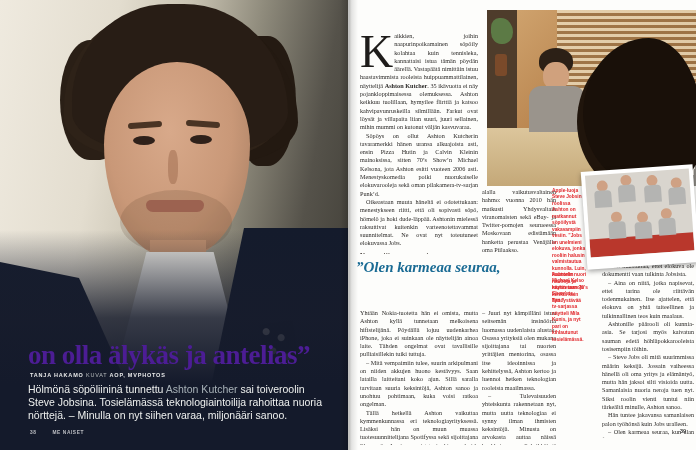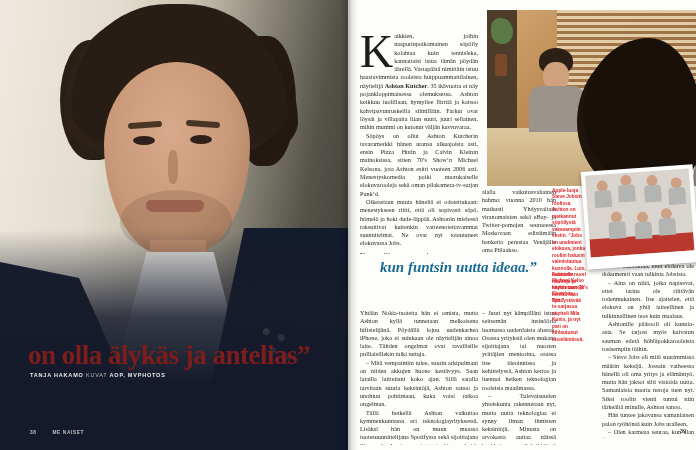--- a/index.html
+++ b/index.html
@@ -37,21 +37,21 @@
      clip-path:polygon(30% 0,100% 0,100% 100%,0 100%);}
   .pocket-square{left:262px;top:322px;width:34px;height:44px;transform:rotate(-8deg);
      background:radial-gradient(circle at 6px 8px,#ece5d8 3px,transparent 4px),
                 radial-gradient(circle at 20px 16px,#ece5d8 3px,transparent 4px),
                 radial-gradient(circle at 10px 28px,#ece5d8 3px,transparent 4px),
                 radial-gradient(circle at 24px 36px,#ece5d8 3px,transparent 4px),#101726;
      border-radius:3px;}
 
   .headline{left:6px;top:296px;width:340px;color:#ffffff;
      font:bold 46px/1 "Liberation Serif",serif;letter-spacing:-2px;z-index:5;}
-  .headline2{left:28px;top:342px;width:318px;color:#7f1d1d;
+  .headline2{left:28px;top:342px;width:318px;color:#4c1d95;
      font:bold 27px/1 "Liberation Serif",serif;letter-spacing:-.5px;z-index:5;}
   .byline{left:30px;top:372px;z-index:5;font:bold 5.5px "Liberation Sans",sans-serif;
      letter-spacing:.8px;color:#e9eaea;}
   .byline .lbl{font-weight:normal;color:#b9bdbf;}
   .intro{left:28px;top:383px;width:300px;z-index:5;color:#eef0ee;
      font:10.5px/1.25 "Liberation Sans",sans-serif;}
   .intro .nm{color:#a8b2b8;}
   .lp-footer{left:30px;top:430px;z-index:5;color:rgba(255,255,255,.7);
      font:bold 4.8px "Liberation Sans",sans-serif;letter-spacing:.6px;}
   .lp-footer .mag{margin-left:14px;}
@@ -131,20 +131,23 @@
   <div class="abs lp-bg2"></div>
 
   <div class="abs headline2">on olla älykäs ja antelias”</div>
 
   <div class="abs byline">
     <span>TANJA HAKAMO</span>
     <span class="lbl">KUVAT</span>
     <span>AOP, MVPHOTOS</span>
   </div>
 
+  <div class="abs intro">
+    <span>Hölmönä söpöliininä tunnettu </span><span class="nm">Ashton Kutcher</span><span> sai toiveroolin Steve Jobsina. Tosielämässä teknologiaintoilija rahoittaa nuoria nörttejä. – Minulla on nyt siihen varaa, miljonääri sanoo.</span>
+  </div>
 
   <div class="abs lp-footer">
     <span>38</span>
     <span class="mag">ME NAISET</span>
   </div>
 </div>
 
 <div class="abs" id="right-page">
 
   <div class="abs rp-photo">
@@ -162,21 +165,21 @@
 
   <div class="abs bodytext colA">
     <p class="ni"><span class="dropcap">K</span><span>aikkien, joihin naapurinpoikamainen söpöily kolahtaa kuin tennisleka, kannattaisi istua tämän pöydän äärellä. Vastapäätä nimittäin istuu haastavimmista rooleista huippuammattilainen, näyttelijä </span><b>Ashton Kutcher</b><span>. 35 ikävuotta ei näy pojankloppimaisessa olemuksessa. Ashton keikkuu tuolillaan, hymyilee flirttiä ja katsoo kahvipavunruskeilla silmillään. Farkut ovat löysät ja villapaita liian suuri, juuri sellainen, mihin mummi on kutonut väljän kasvuvaraa.</span></p>
     <p>Söpöys on ollut Ashton Kutcherin tavaramerkki hänen uransa alkuajoista asti, ensin Pizza Hutin ja Calvin Kleinin mainoksissa, sitten 70’s Show’n Michael Kelsona, jota Ashton esitti vuoteen 2006 asti. Menestyskomedia poiki nuorukaiselle elokuvarooleja sekä oman pilakamera-tv-sarjan Punk’d.</p>
     <p>Oikeastaan muuta häneltä ei odotettukaan: menestykseen riitti, että oli sopivasti söpö, hömelö ja hoki dude-läppää. Ashtonin mielessä raksuttivat kuitenkin varteenotettavammat suunnitelmat. Ne ovat nyt toteutuneet elokuvassa Jobs.</p>
     <h4 class="subhead">Neropattien sponsori</h4>
 
   </div>
 
   <div class="abs pullquote">
-    <span class="q2">kun funtsin uutta ideaa.”</span>
+    <span>”Olen karmeaa seuraa,</span>
   </div>
 
   <div class="abs bodytext colB">
     <p class="ni">Yhtään Nokia-tuotetta hän ei omista, mutta Ashton kyllä tunnetaan melkoisena hifistelijänä. Pöydällä lojuu uudenkarhea iPhone, joka ei suinkaan ole näyttelijän ainoa laite. Tähden ongelmat ovat tavallisille pulliaisillekin tuiki tuttuja.</p>
     <p>– Mitä vempaimiin tulee, suurin arkipulmani on niiden akkujen huono kestävyys. Saan latailla laitteitani koko ajan. Sillä saralla tarvitaan suuria keksintöjä, Ashton sanoo ja unohtuu pohtimaan, kuka voisi ratkoa ongelman.</p>
     <p>Tällä hetkellä Ashton vaikuttaa kymmenkunnassa eri teknologiayrityksessä. Lisäksi hän on muun muassa tuotesuunnittelijana Spotifyssa sekä sijoittajana Skypessä. Ja jos omistat jonkin android-laitteen, Ashtonin tiimi on todennäköisesti ollut mukana luomassa jotain sen ominaisuuksista. Lyhyessä ajassa hänestä on tullut teknologia-</p>
   </div>
 
   <div class="abs bodytext colC">
     <p class="ni">alalla vaikutusvaltainen hahmo: vuonna 2010 hän matkusti Yhdysvaltain viranomaisten sekä eBay- ja Twitter-pomojen seurueessa Moskovaan edistämään hanketta perustaa Venäjälle oma Piilaakso.</p>

